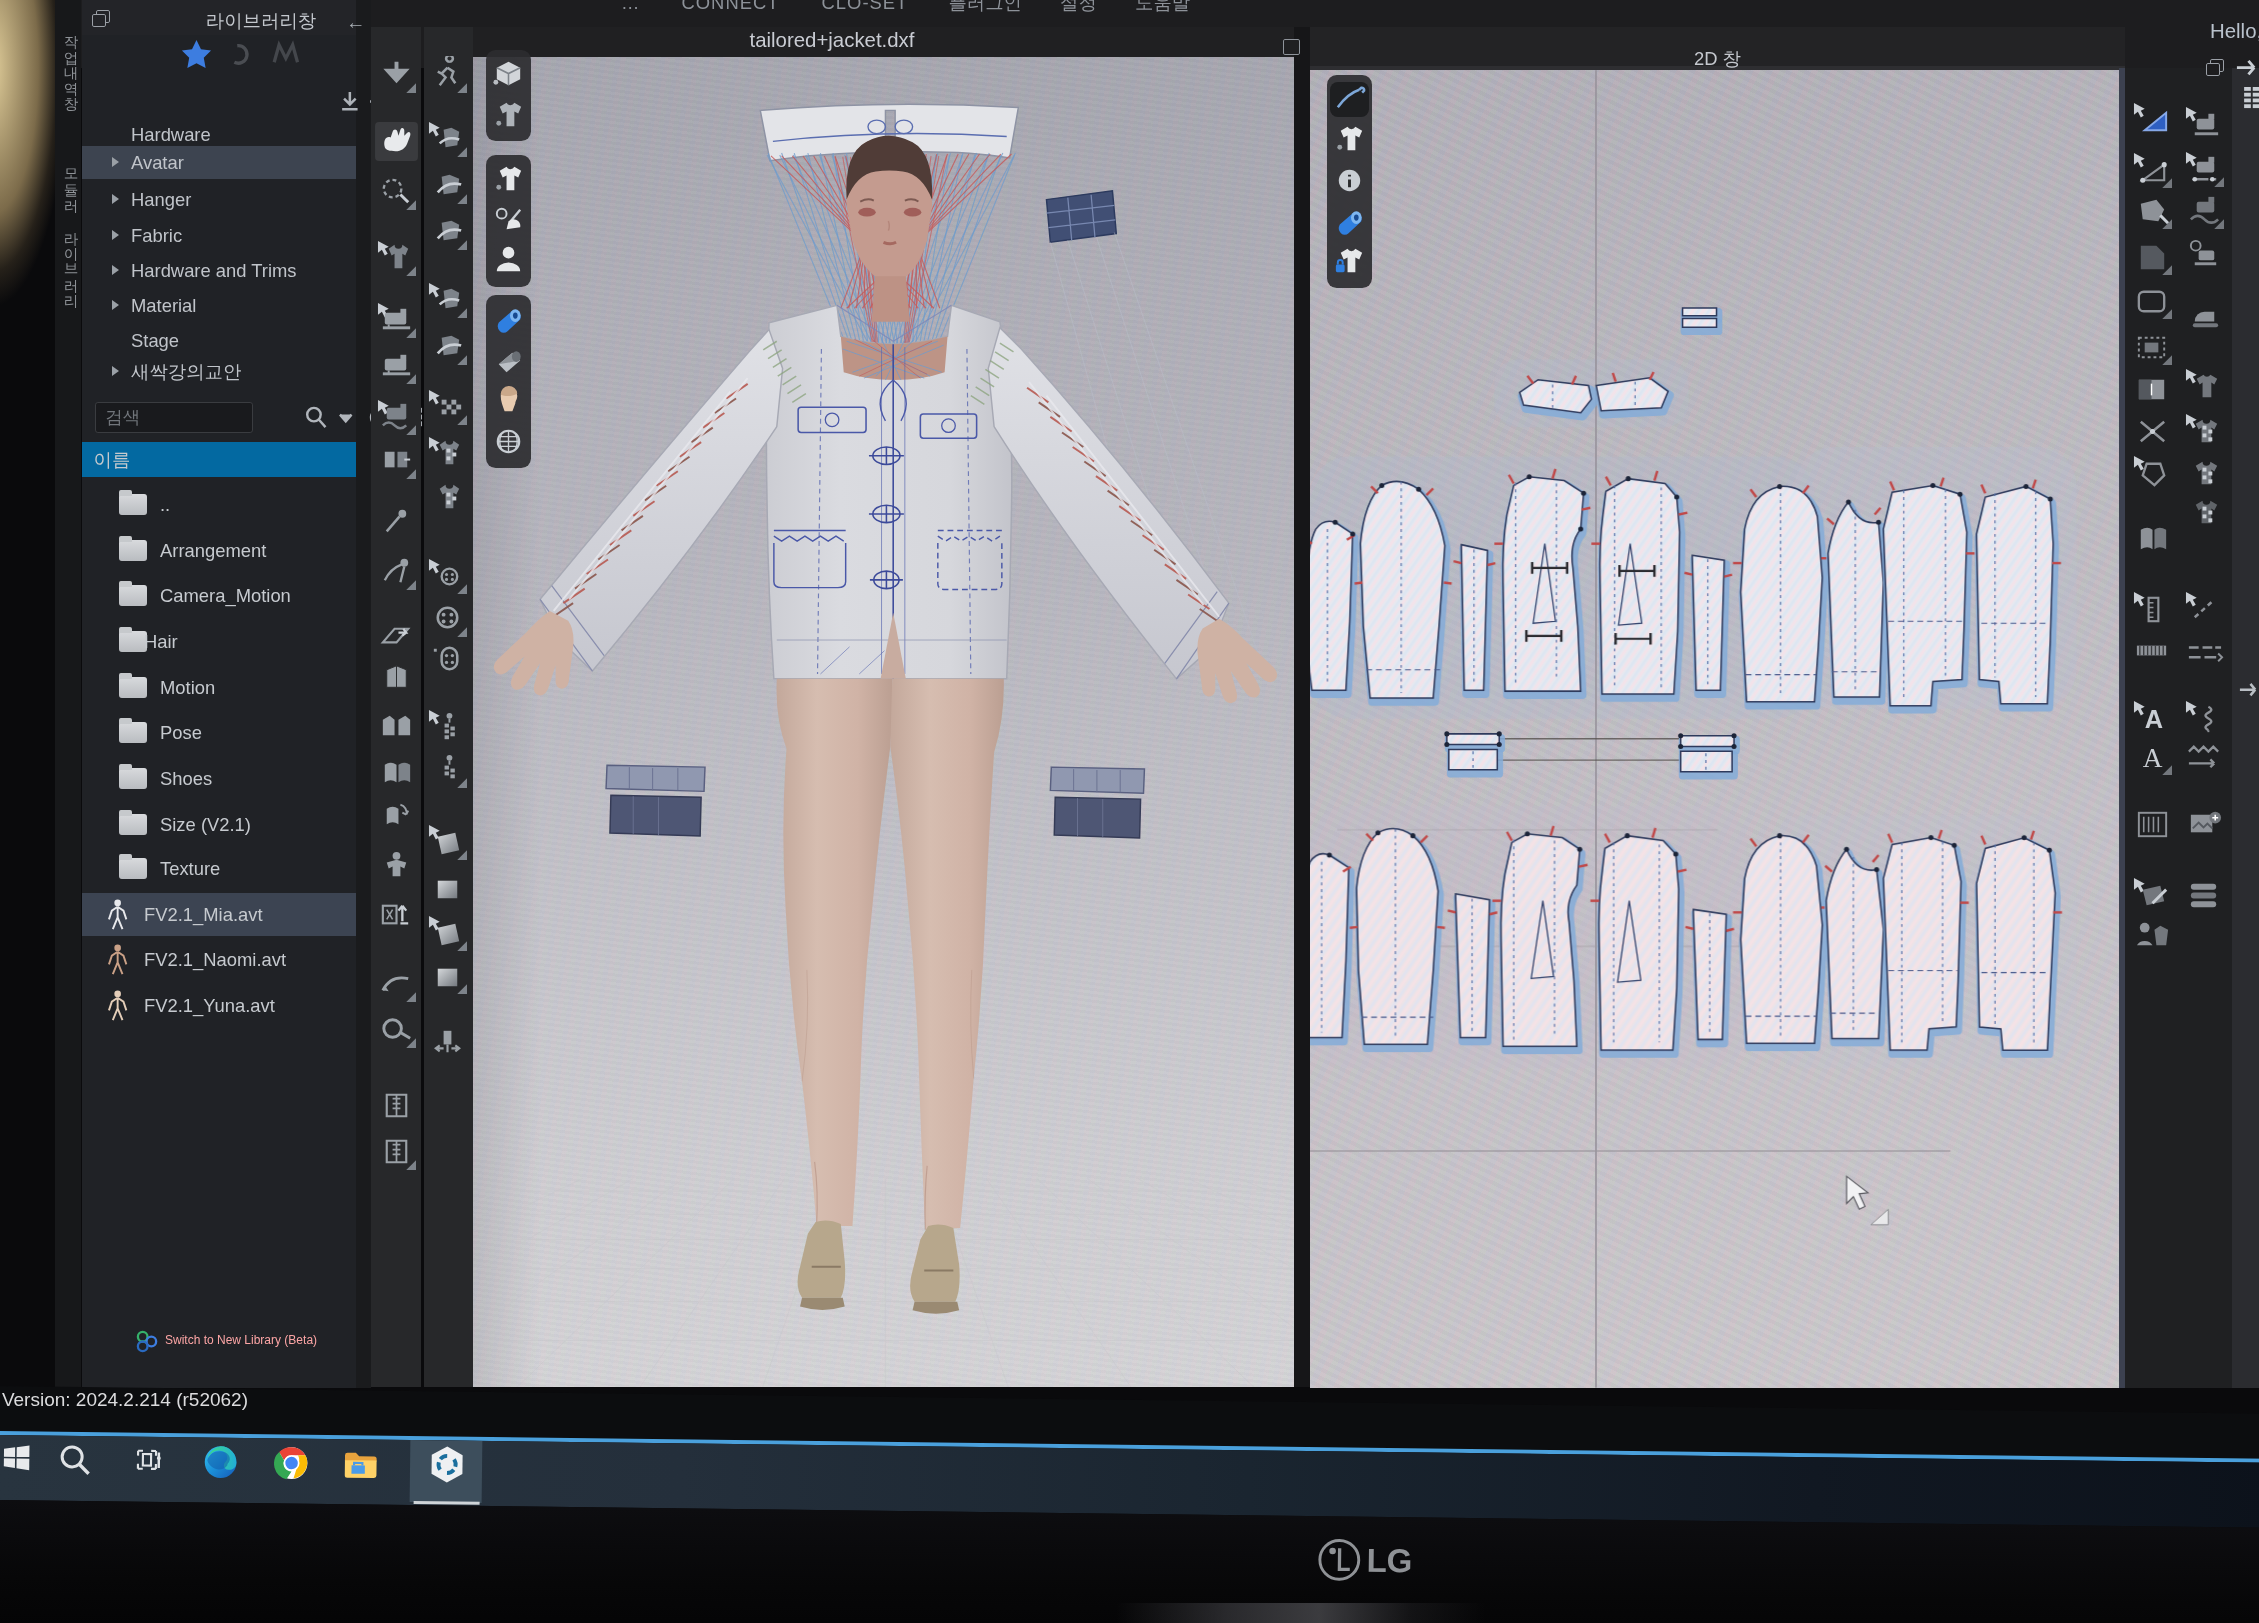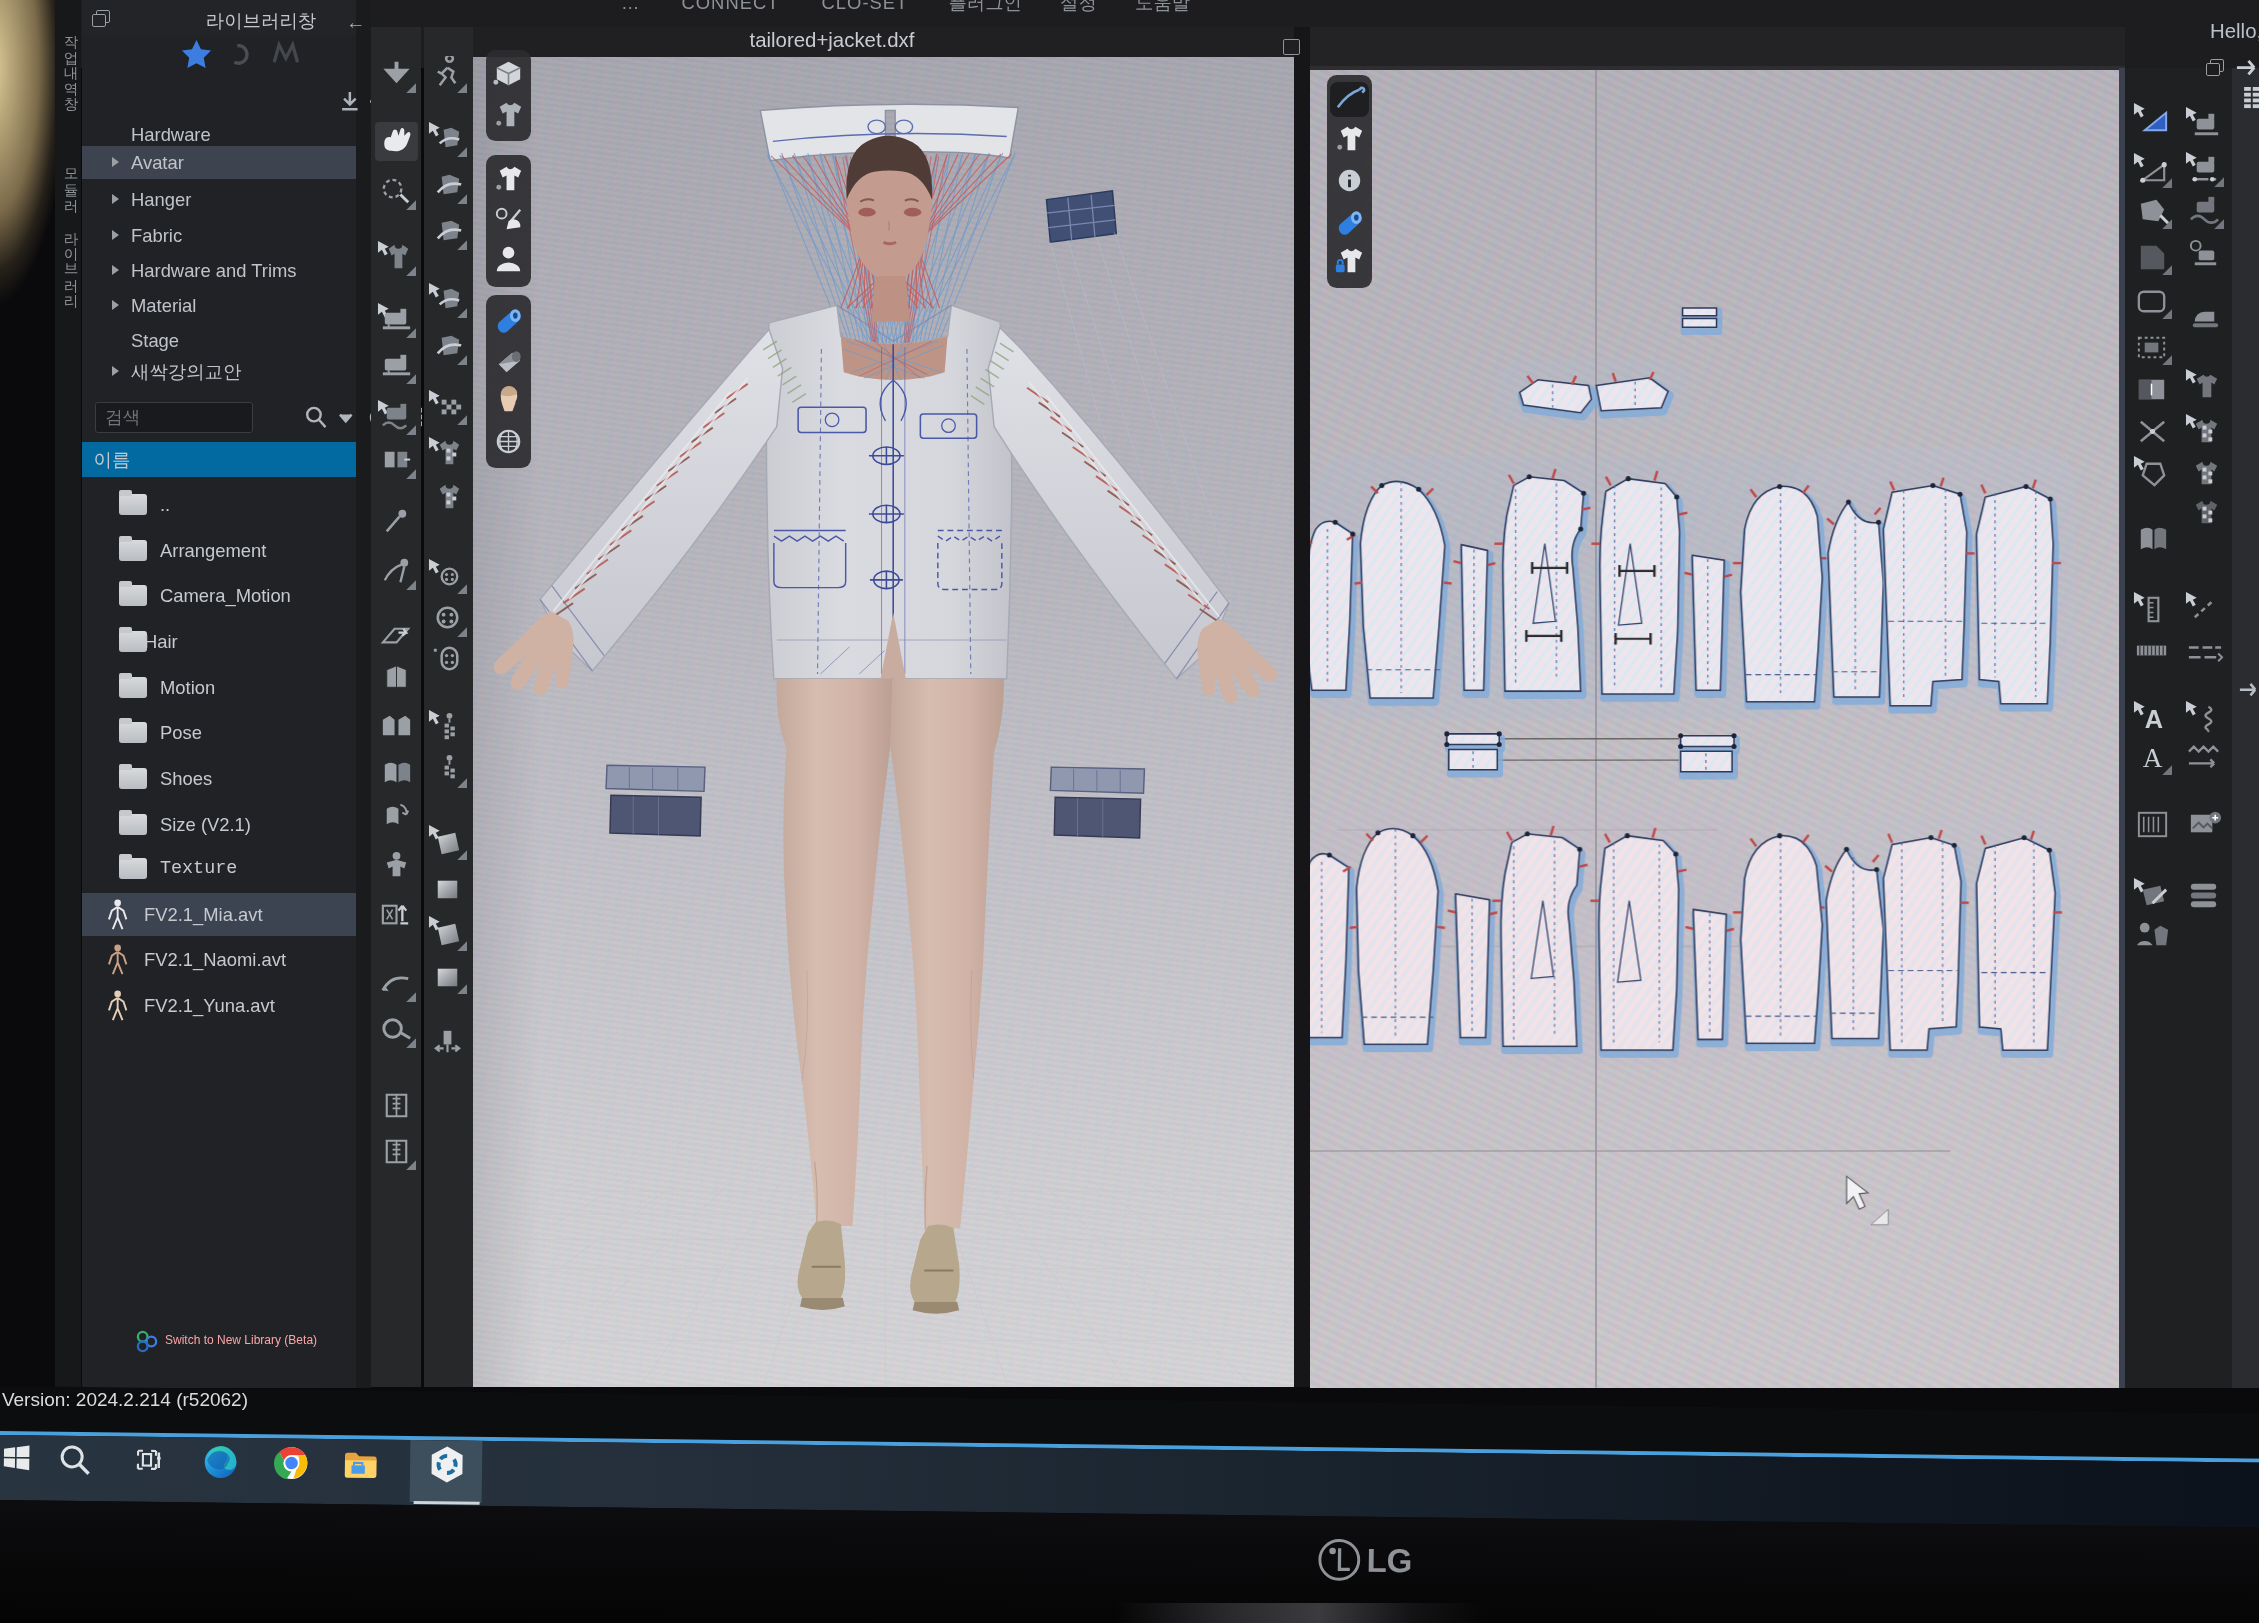--- a/index.html
+++ b/index.html
@@ -355,20 +355,21 @@
       <path d="M11 19 h22 M22 8 v22 M15 11 a18 18 0 0 0 0 16 M29 11 a18 18 0 0 1 0 16 M13 14 h18 M13 24 h18" stroke="#c9ced4" stroke-width="1.4" fill="none"></path>
     </svg>
 </div>
 
 <div class="abs" style="left:1294px;top:27px;width:16.5px;height:1360px;background:#161618;"></div>
 <div class="abs" style="left:1283px;top:39px;width:14.6px;height:13.6px;border:1.9px solid #8f949b;border-radius:1.9px;background:#202022;"></div>
 
 <div class="abs" id="win2d" style="left:1310px;top:27px;width:815px;height:1360px;">
   <div class="abs" style="left:0;top:0;width:815px;height:39px;background:#232325;"></div>
   <div class="abs" style="left:0;top:39px;width:815px;height:5.8px;background:#2e2e31;"></div>
+  <div class="abs" style="left:0;top:19.4px;width:815px;text-align:center;color:#c5c8ce;font-size:18.4px;z-index:30;">2D 창</div>
   <div class="abs" id="cv2d" style="left:0;top:43px;width:815px;height:1318px;background:linear-gradient(168deg,#b2afb6 0%,#bcb9be 30%,#c5c1c6 60%,#cdc9cb 100%);overflow:hidden;">
     <div class="moire2"></div>
     <svg class="abs" style="left:0;top:0;width:815px;height:1318px;" viewBox="1350 72 840 1358">
         <defs>
 <pattern id="pmt" width="9" height="9" patternUnits="userSpaceOnUse" patternTransform="rotate(35)">
  <rect width="9" height="9" fill="#e7e9f0"></rect>
  <rect width="3" height="9" fill="#f3e3ea"></rect>
  <rect x="5" width="2.5" height="9" fill="#dde6f2"></rect>
 </pattern>
 <pattern id="pmb" width="9" height="9" patternUnits="userSpaceOnUse" patternTransform="rotate(35)">
@@ -993,21 +994,21 @@
 <div class="folderrow" style="top:756px;">
       <span class="ficon"></span>
       <span style="position:absolute;left:78px;">Shoes</span>
     </div>
 <div class="folderrow" style="top:802px;">
       <span class="ficon"></span>
       <span style="position:absolute;left:78px;">Size (V2.1)</span>
     </div>
 <div class="folderrow" style="top:846px;">
       <span class="ficon"></span>
-      <span style="position:absolute;left:78px;font-family:Liberation Mono, monospace;">Texture</span>
+      <span style="position:absolute;left:78px;">Texture</span>
     </div>
 <div class="folderrow" style="top:893px;background:#3c4452;height:43px;line-height:43px;">
       <svg width="21.3" height="33" viewBox="0 0 22 34" style="position:absolute;left:25px;top:4.9px;">
  <circle cx="11" cy="5" r="3.4" fill="#e8e9ec"></circle>
  <path d="M11 9 L5 13 L2 22 M11 9 L17 13 L20 22 M11 9 L11 20 M11 20 L6 32 M11 20 L16 32" stroke="#e8e9ec" stroke-width="2" fill="none"></path>
 </svg>
       <span style="position:absolute;left:62px;">FV2.1_Mia.avt</span>
     </div>
 <div class="folderrow" style="top:938px;height:43px;line-height:43px;">
       <svg width="21.3" height="33" viewBox="0 0 22 34" style="position:absolute;left:25px;top:4.9px;">

